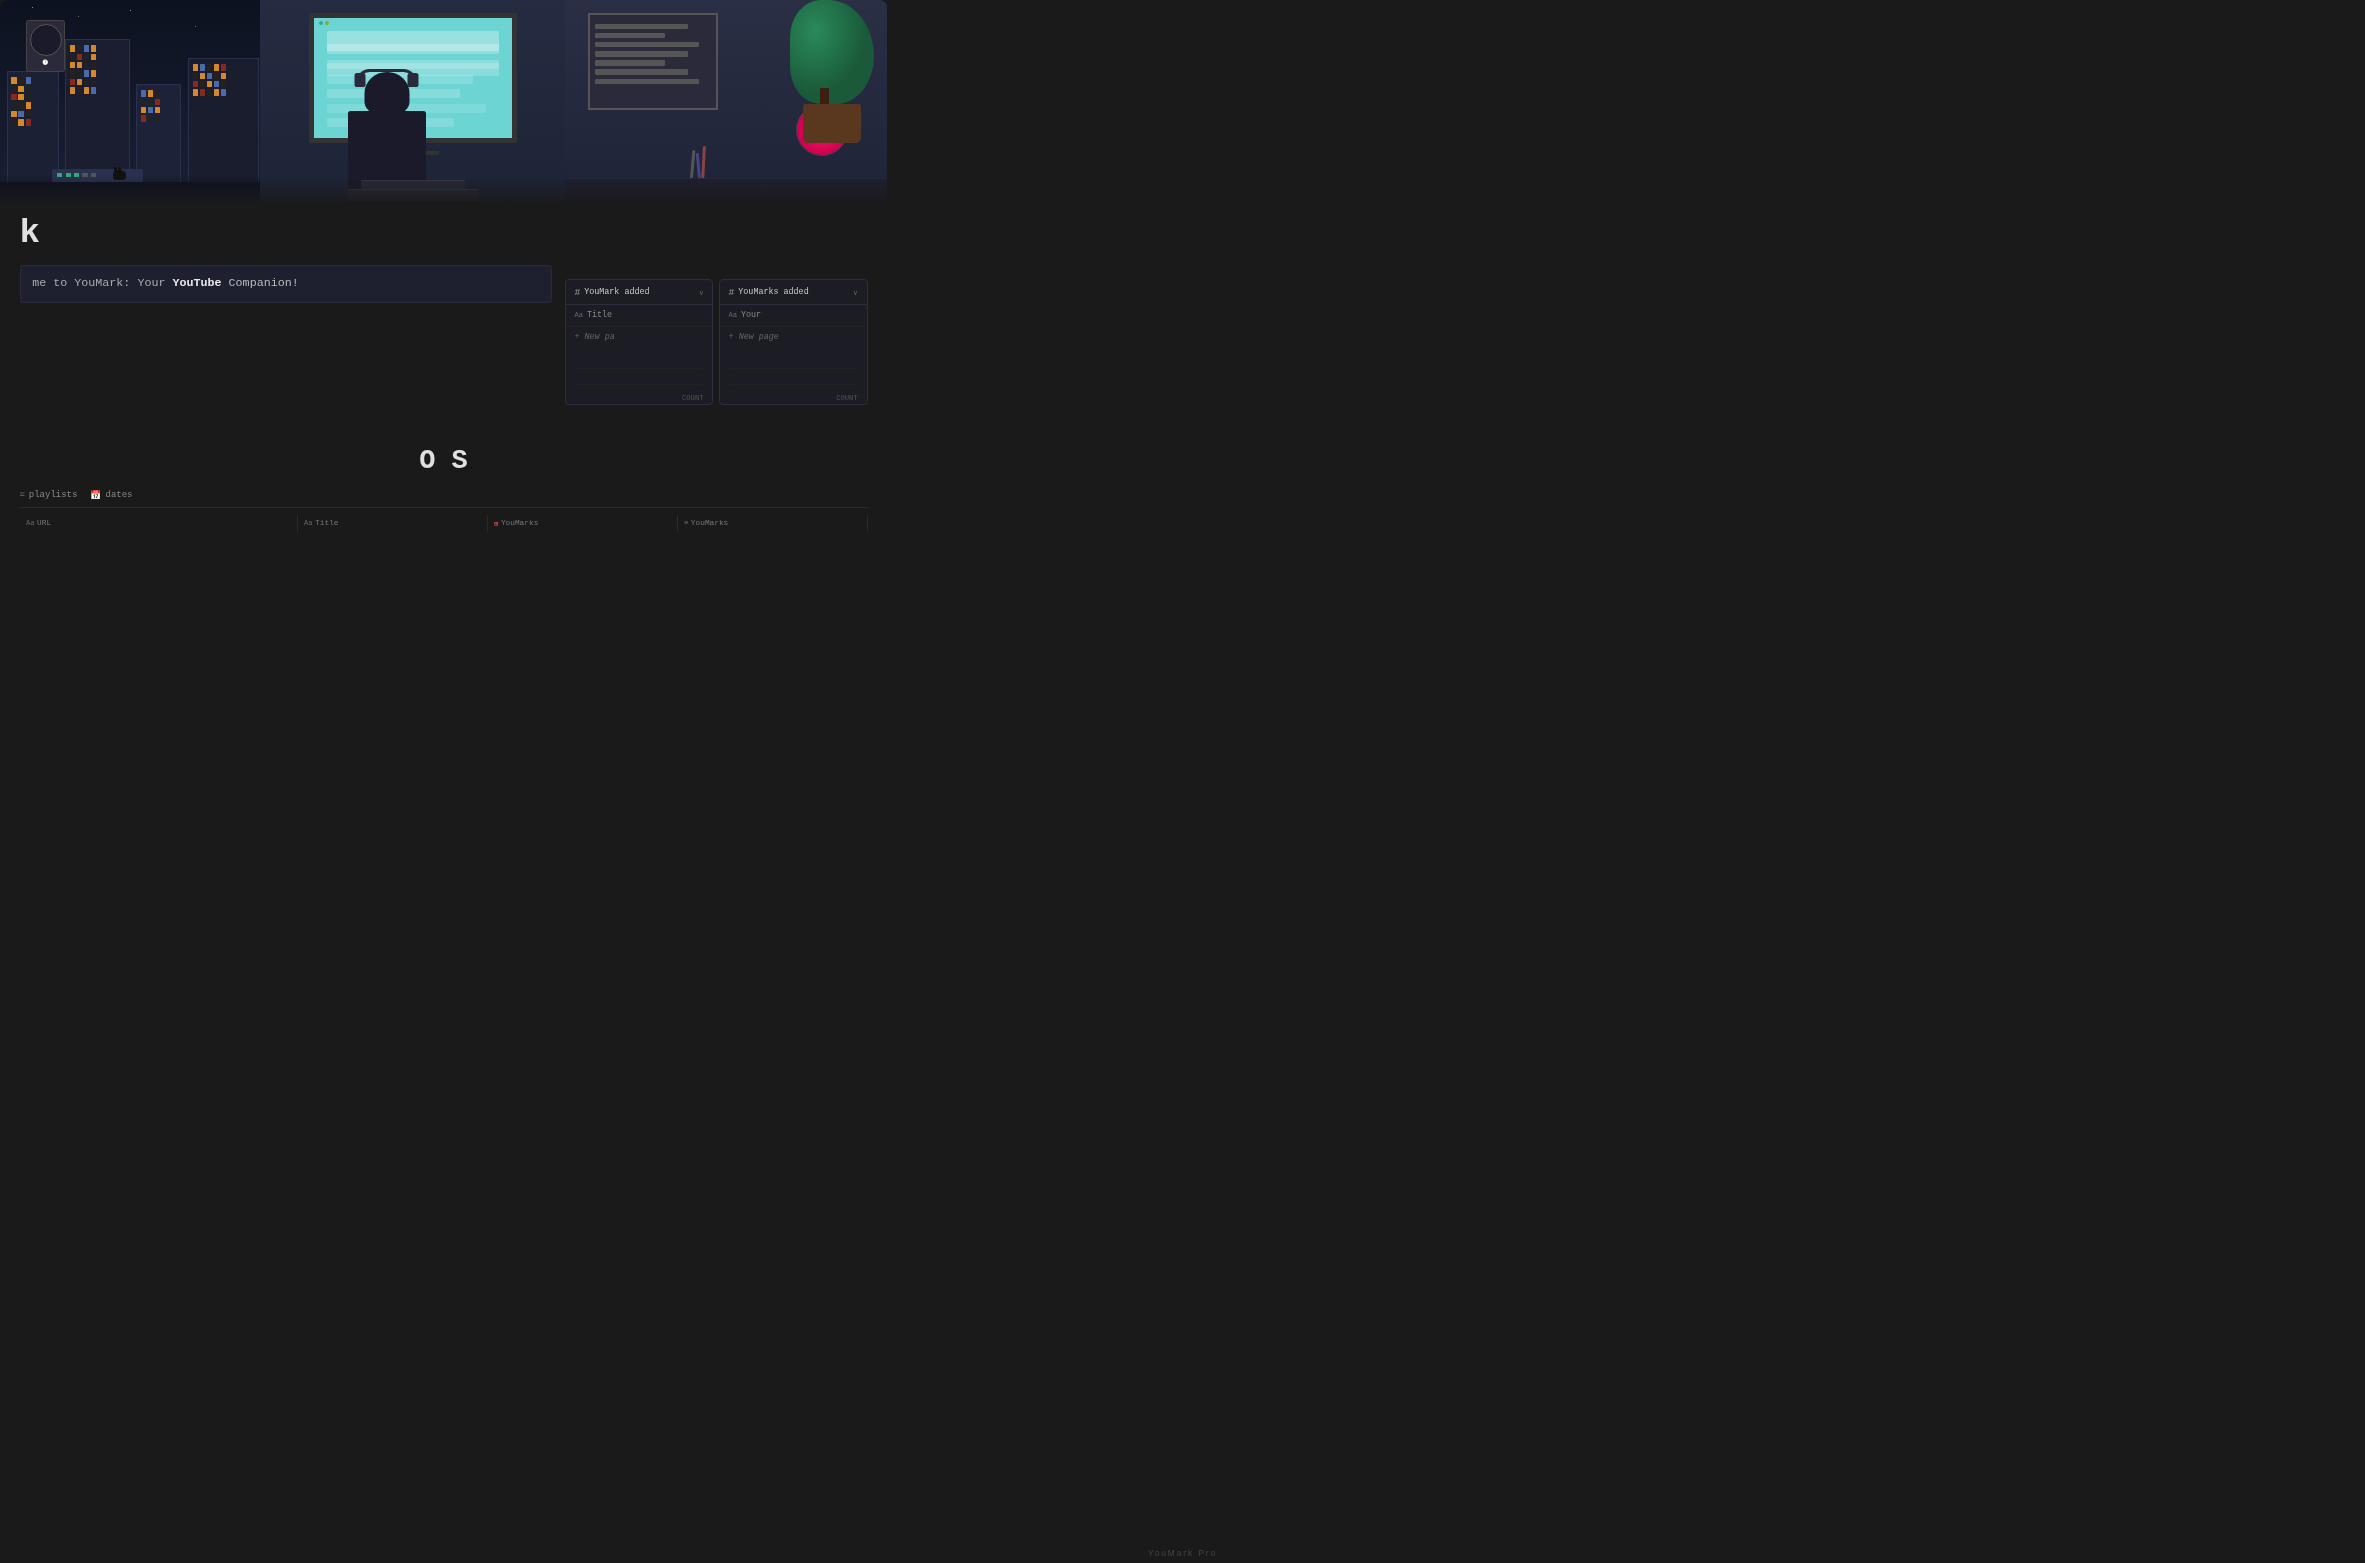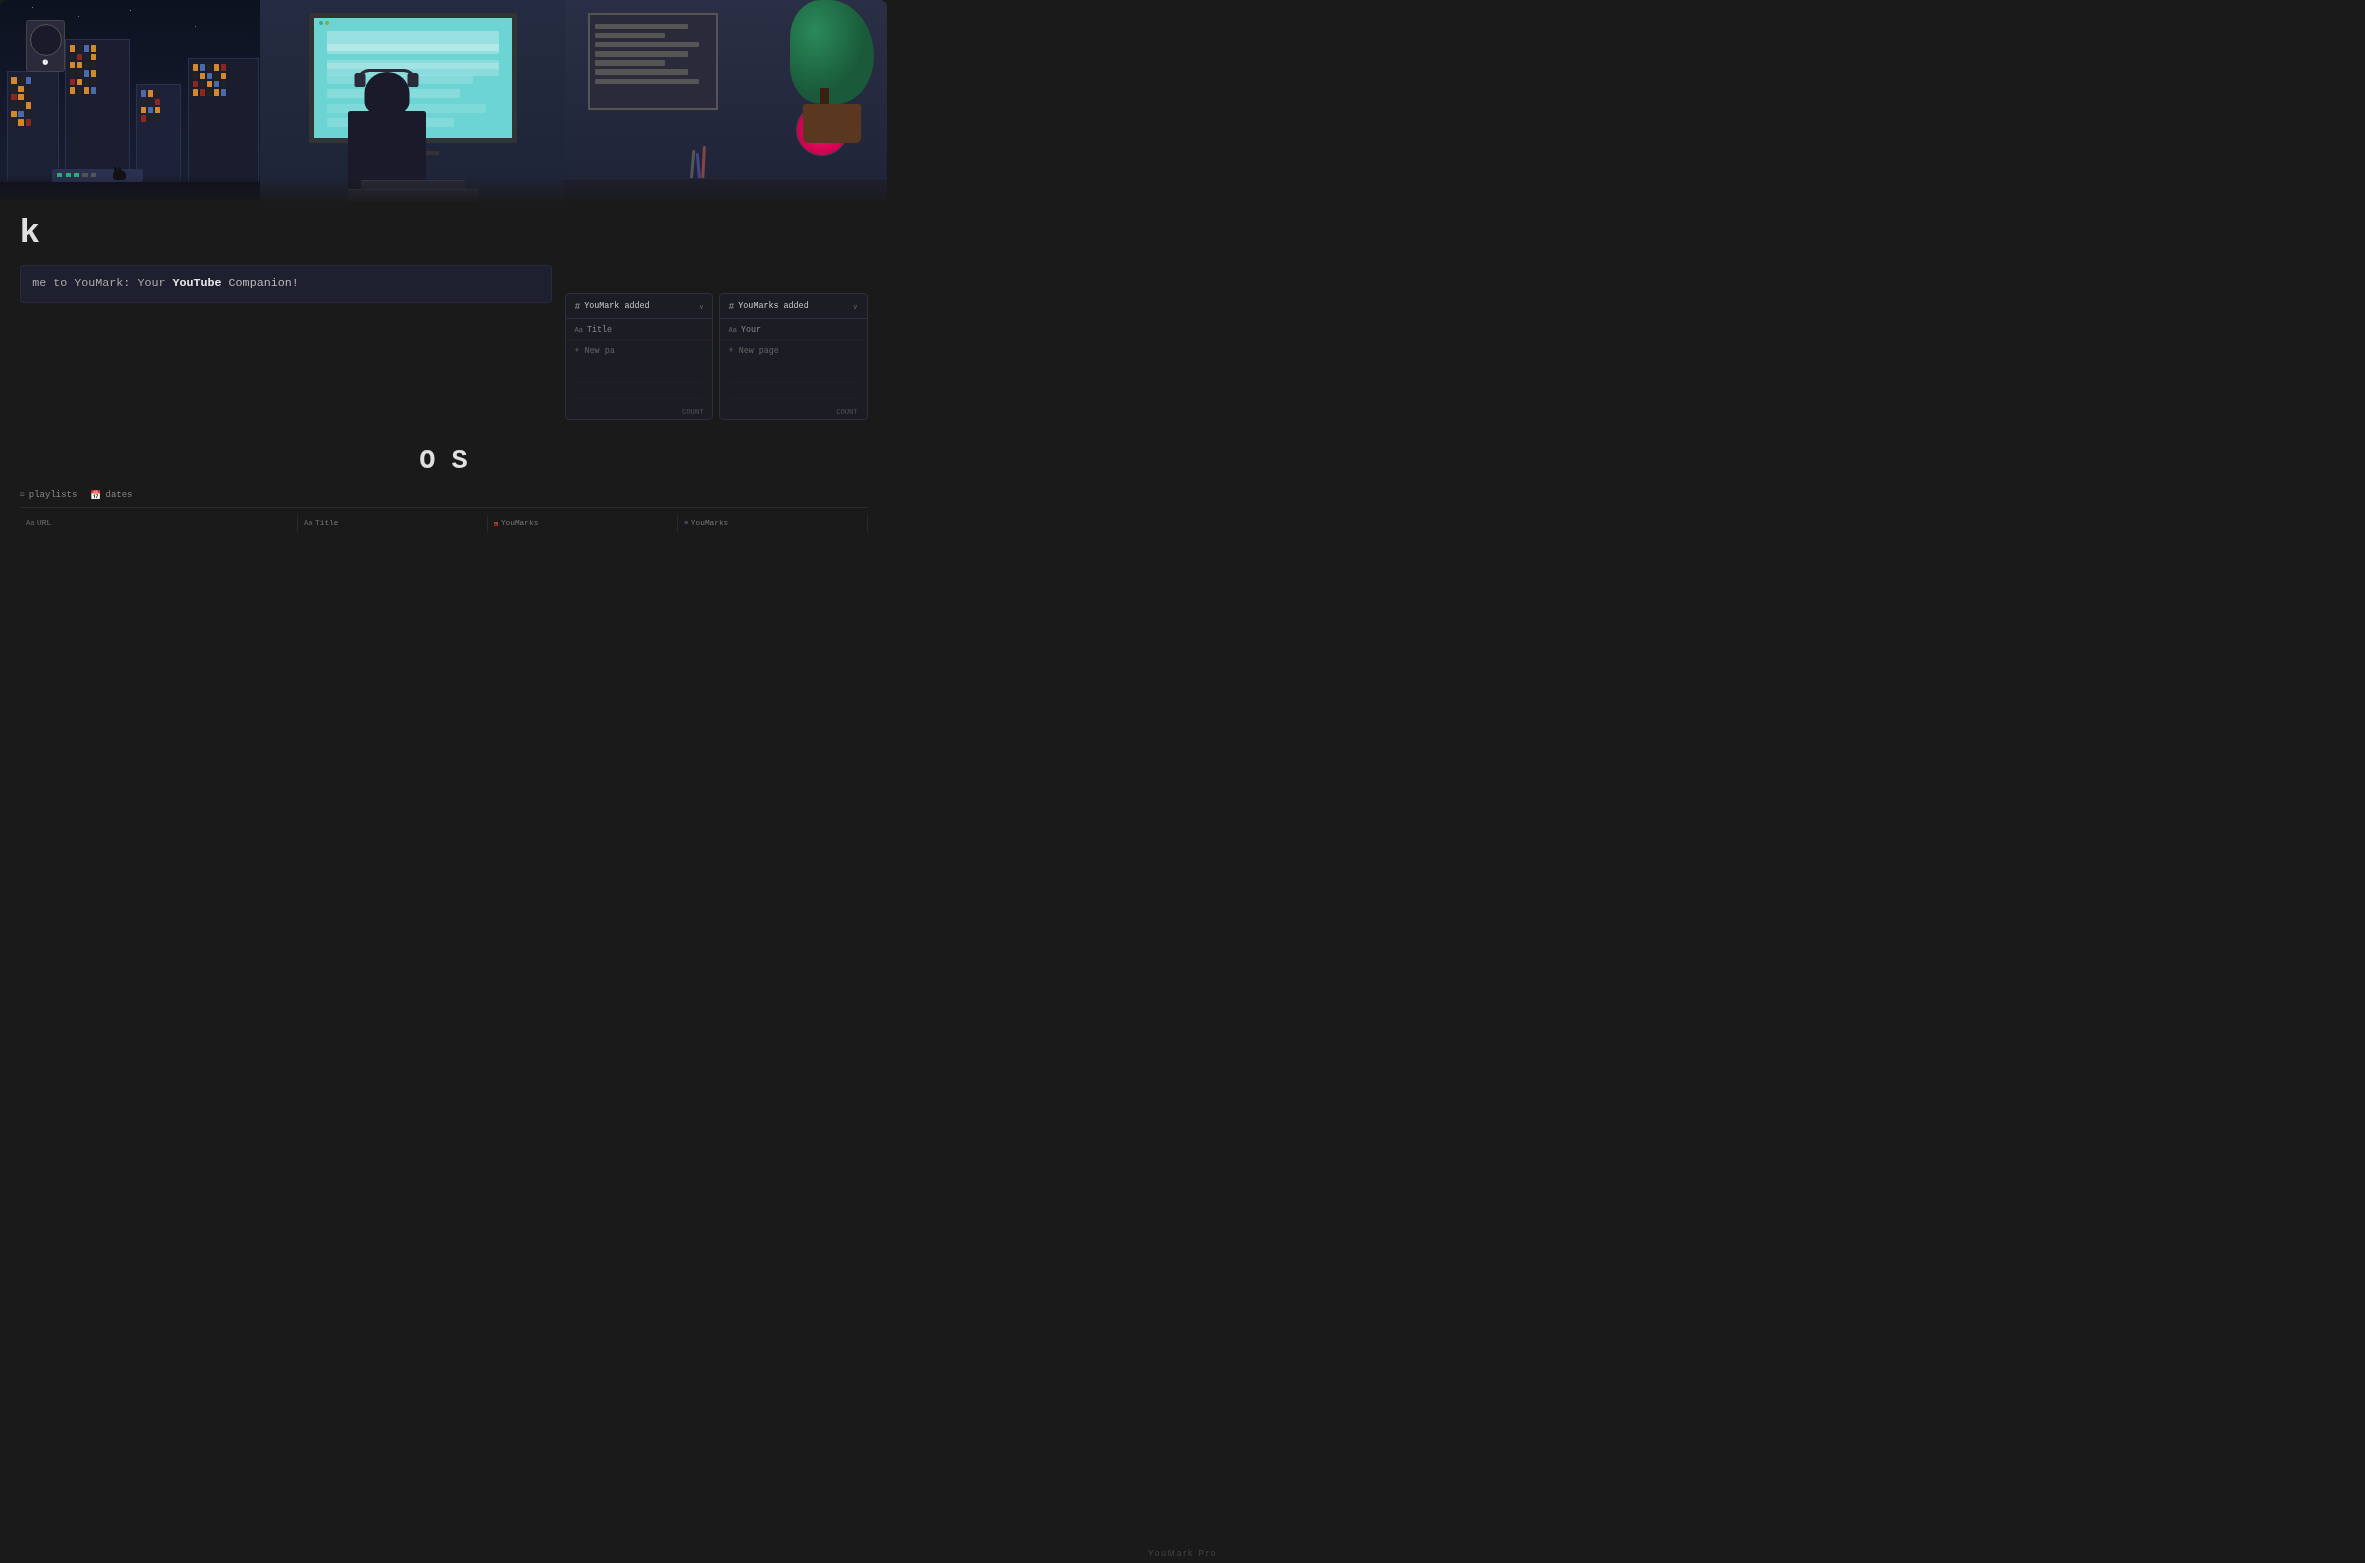--- a/index.html
+++ b/index.html
@@ -292,21 +292,21 @@
       color: #e0e0e0;
       font-family: 'Courier New', monospace;
       letter-spacing: -0.6px;
     }
 
     
     .content-area {
       display: flex;
       padding: 6.5px 19.5px;
       gap: 13px;
-      align-items: flex-end;
+      align-items: center;
     }
 
     
     .welcome-block {
       flex: 0 0 532px;
     }
 
     .welcome-text {
       background: #1e2030;
       border: 0.6px solid #2a2a3a;
@@ -381,20 +381,21 @@
     }
 
     .new-page-row {
       display: flex;
       align-items: center;
       padding: 5.2px 9px;
       font-size: 8.4px;
       color: #666;
       gap: 3.9px;
       cursor: pointer;
+      font-style: italic;
     }
 
     .db-empty-rows {
       padding: 6.5px 9px;
     }
     .empty-row {
       height: 15.6px;
       border-bottom: 0.6px solid #222;
     }
 

